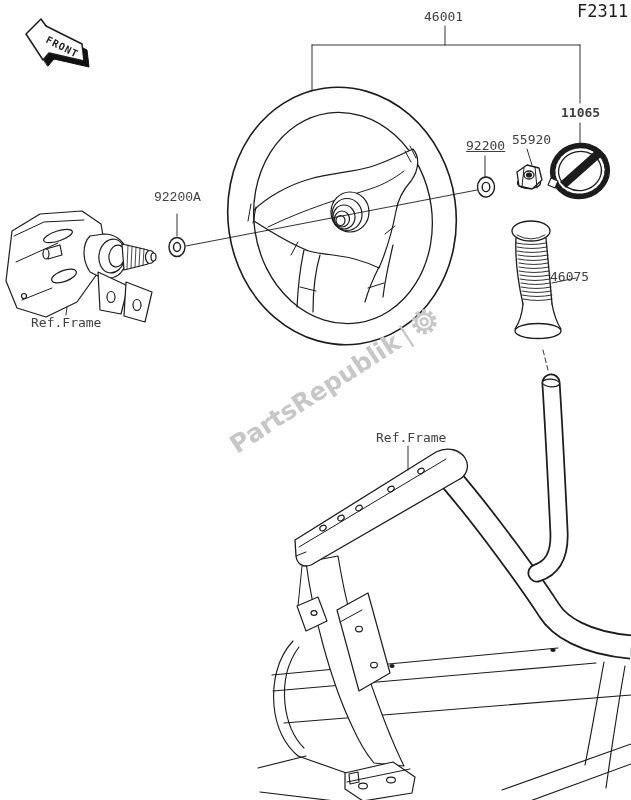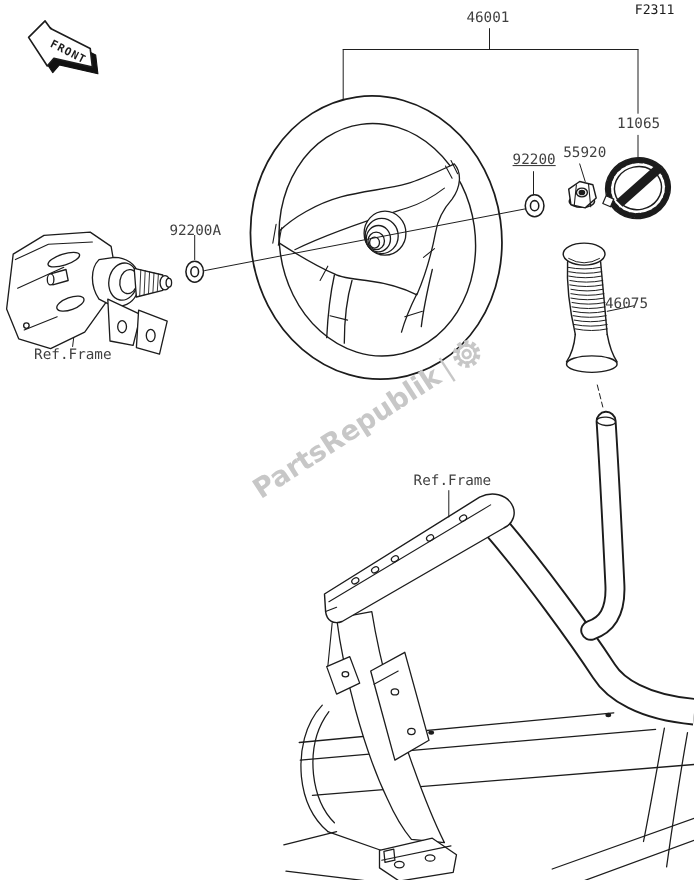--- a/index.html
+++ b/index.html
@@ -1,20 +1,20 @@
 <!DOCTYPE html>
 <html><head>
 <meta charset="utf-8">
 <style>
   html,body{margin:0;padding:0;background:#fff;}
   #stage{position:relative;width:631px;height:800px;background:#fff;overflow:hidden;
          font-family:"DejaVu Sans Mono","Liberation Mono",monospace;}
   #art{position:absolute;left:0;top:0;}
   .plabel{position:absolute;font-size:13px;color:#404040;white-space:nowrap;line-height:1;}
-  .code{position:absolute;font-size:12px;color:#1c1c1c;white-space:nowrap;line-height:1;}
+  .code{position:absolute;font-size:17px;color:#1c1c1c;white-space:nowrap;line-height:1;}
   .watermark{position:absolute;left:224px;top:434px;transform:rotate(-33deg);transform-origin:0 0;
              display:flex;align-items:center;gap:3px;
              font-family:"DejaVu Sans","Liberation Sans",sans-serif;
              font-size:25px;font-weight:bold;color:#c7c7c7;pointer-events:none;}
   .watermark .sep{font-weight:normal;margin-left:2px;}
 </style>
 </head>
 <body>
 
 <div id="stage">
@@ -206,24 +206,24 @@
     <g>
       <path d="M31,40 L46,25 L51,32 L87,50 L89,67 L54,59 L48,66 Z" fill="#111111" stroke="#111111" stroke-width="1"></path>
       <path d="M26,34 L41,19 L46,26 L82,44 L84,61 L49,53 L43,60 Z" fill="#ffffff" stroke="#1c1c1c" stroke-width="1.5"></path>
       <text transform="translate(45,42) rotate(27)" font-family="DejaVu Sans Mono, monospace" font-size="10" font-weight="bold" fill="#1c1c1c" letter-spacing="1">FRONT</text>
     </g>
   </svg>
 
   <div class="code" style="left:577px;top:3px;">F2311</div>
 
   <div class="plabel" style="left:424px;top:10px;">46001</div>
-  <div class="plabel" style="left:561px;top:106px;">11065</div>
+  <div class="plabel" style="left:561px;top:106px;font-weight:bold;">11065</div>
   <div class="plabel" style="left:466px;top:139px;text-decoration:underline;">92200</div>
   <div class="plabel" style="left:512px;top:133px;">55920</div>
-  <div class="plabel" style="left:154px;top:204px;">92200A</div>
+  <div class="plabel" style="left:154px;top:191px;font-family:Liberation Mono, monospace;">92200A</div>
   <div class="plabel" style="left:550px;top:270px;">46075</div>
   <div class="plabel" style="left:31px;top:316px;">Ref.Frame</div>
   <div class="plabel" style="left:376px;top:431px;">Ref.Frame</div>
 
   <div class="watermark">
     <span>PartsRepublik</span>
       <span class="sep">|</span>
     <svg width="30" height="30" viewBox="0 0 30 30">
       <circle cx="15" cy="15" r="9.5" fill="none" stroke="#c7c7c7" stroke-width="6" stroke-dasharray="3.4 2.6"></circle>
       <circle cx="15" cy="15" r="8" fill="none" stroke="#c7c7c7" stroke-width="2.5"></circle>

